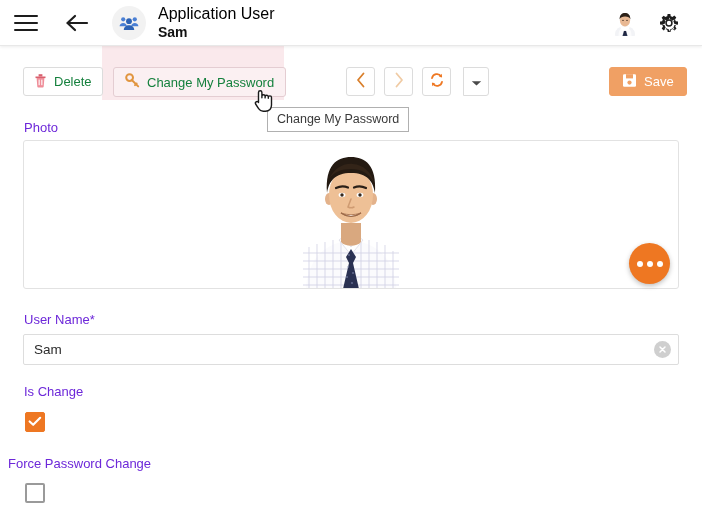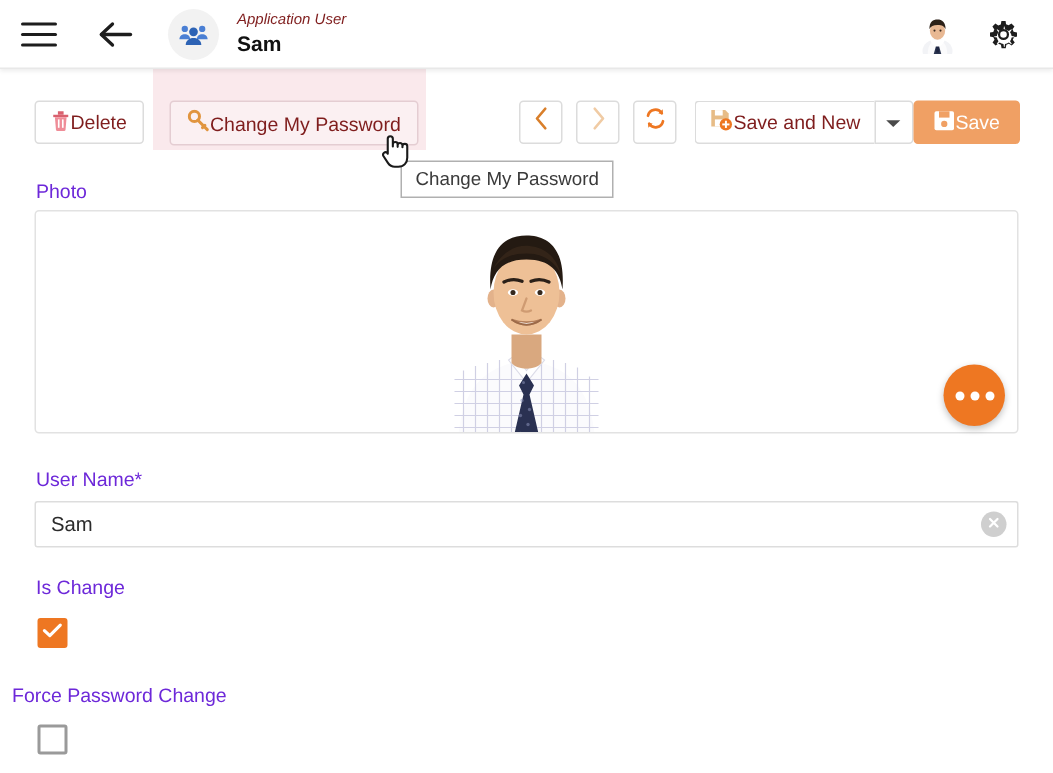--- a/index.html
+++ b/index.html
@@ -58,23 +58,22 @@
     display: flex; align-items: center; justify-content: center;
   }
   .title-block {
     margin-left: 12px;
     display: flex;
     flex-direction: column;
     justify-content: center;
     line-height: 1.15;
   }
   .title-sub {
-    font-size: 10px;
-    color: #7f1d1d;
-    font-style: italic;
+    font-size: 16px;
+    color: #000000;
   }
   .title-main {
     font-size: 14px;
     font-weight: bold;
     color: #111111;
     margin-top: 1px;
   }
   .header-right {
     margin-left: auto;
     display: flex;
@@ -104,23 +103,24 @@
     background: #fae9ec;
     z-index: 1;
   }
   .btn {
     height: 29px;
     border: 1px solid #dcdcdc;
     background: #ffffff;
     border-radius: 3px;
     display: inline-flex;
     align-items: center;
+    gap: 7px;
     padding: 0 10px;
     font-size: 13px;
-    color: #7f1d1d;
+    color: #15803d;
     cursor: pointer;
     box-sizing: border-box;
     white-space: nowrap;
   }
   .btn-delete {
     position: absolute;
     left: 23px; top: 67px;
     z-index: 2;
   }
   .btn-change-pw {
@@ -174,20 +174,21 @@
     top: 67px;
     left: 609px;
     background: #f0a064;
     border: 1px solid #f0a064;
     color: #ffffff;
     height: 29px;
     padding: 0 12px;
     border-radius: 3px;
     display: inline-flex;
     align-items: center;
+    gap: 7px;
     font-size: 13px;
     cursor: pointer;
     box-sizing: border-box;
   }
 
   
   .tooltip {
     position: absolute;
     left: 267px;
     top: 107px;
@@ -413,33 +414,20 @@
         <path d="M3.0 6.2 A5 5 0 0 1 12.2 4.6" fill="none" stroke="#ee7722" stroke-width="1.8" stroke-linecap="round"></path>
         <path d="M12.8 1.8 L13.0 5.0 L9.9 4.7 Z" fill="#ee7722"></path>
         <path d="M13.0 9.8 A5 5 0 0 1 3.8 11.4" fill="none" stroke="#ee7722" stroke-width="1.8" stroke-linecap="round"></path>
         <path d="M3.2 14.2 L3.0 11.0 L6.1 11.3 Z" fill="#ee7722"></path>
       </svg>
     </span>
   </div>
 </div>
 
 <div class="savenew-group">
-  <div class="btn btn-savenew">
-    <span>
-      <svg width="16" height="16" viewBox="0 0 16 16">
-        <path d="M1.2 1.4h9.3l2.3 2.3v8.6H1.2z" fill="#e7bc86"></path>
-        <rect x="3.6" y="1.4" width="5.2" height="3.6" fill="#ffffff"></rect>
-        <rect x="3.6" y="7.6" width="6.4" height="4.7" fill="#ffffff"></rect>
-        <circle cx="10.9" cy="10.9" r="4.1" fill="#ee7722"></circle>
-        <rect x="10.3" y="8.5" width="1.3" height="4.8" fill="#ffffff"></rect>
-        <rect x="8.5" y="10.3" width="4.8" height="1.3" fill="#ffffff"></rect>
-      </svg>
-    </span>
-    <span>Save and New</span>
-  </div>
   <div class="icon-btn btn-caret">
     <span>
       <svg width="11" height="7" viewBox="0 0 11 7">
         <path d="M0.8 1.2 L5.5 5.6 L10.2 1.2 Z" fill="#4a4a4a"></path>
       </svg>
     </span>
   </div>
 </div>
 
 <div class="btn-save">

